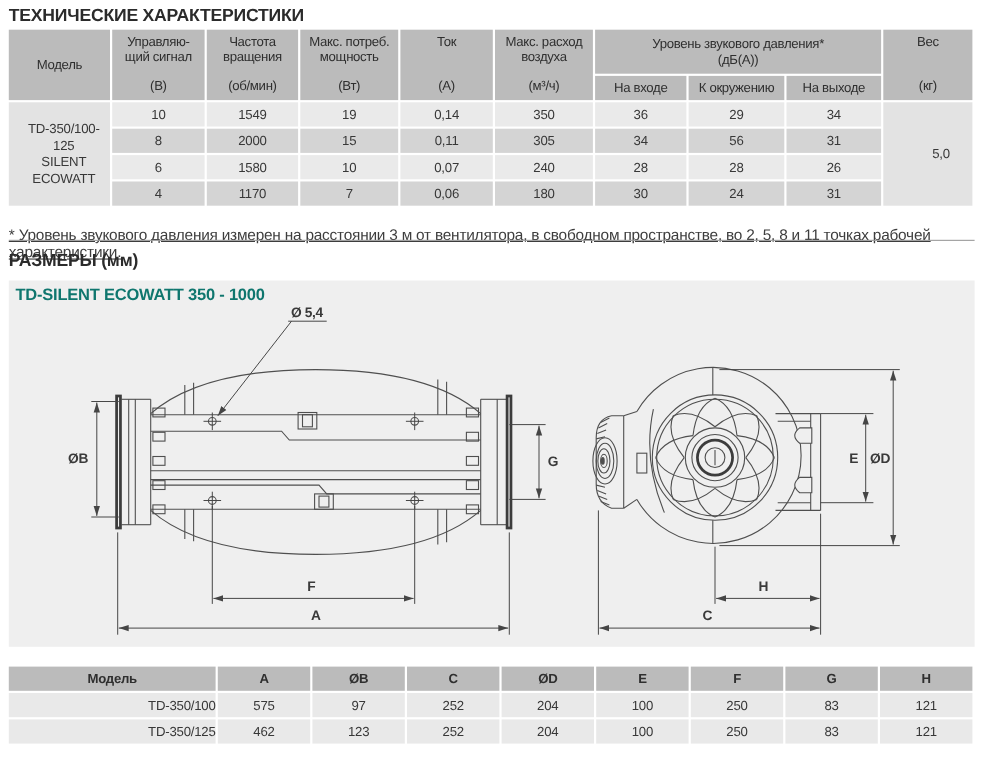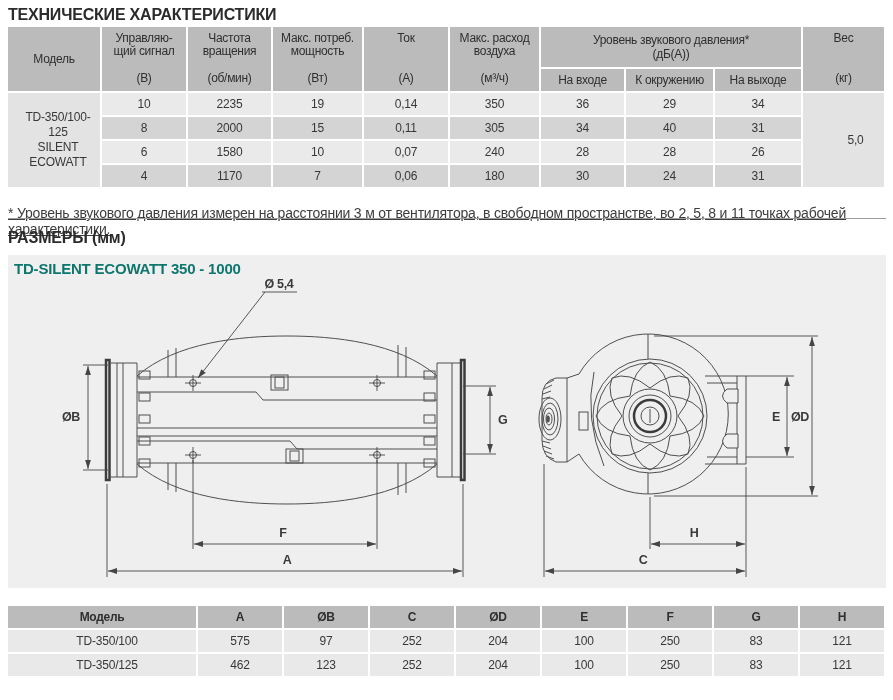--- a/index.html
+++ b/index.html
@@ -30,21 +30,21 @@
   #draw text{font-family:"Liberation Sans",sans-serif;font-size:12.5px;font-weight:bold;fill:#3a3a3a;letter-spacing:-0.3px;}
   .ln{stroke:#4f4f4f;fill:none;stroke-width:1;}
   .lnf{stroke:#4f4f4f;fill:#efefef;stroke-width:1;}
   .thick{stroke:#3c3c3c;stroke-width:2.5;}
   .dim{stroke:#454545;fill:none;stroke-width:0.9;}
   
   #dims{left:6px;top:604px;width:880px;}
   #dims th{background:#bbbbbb;font-size:12px;font-weight:bold;color:#2f2f2f;text-align:center;padding:0;letter-spacing:-0.3px;}
   #dims td{background:#e9e9e9;font-size:12px;text-align:center;padding:0;letter-spacing:-0.2px;}
   #dims tr{height:22px;}
-  #dims td.mcol{text-align:center;padding-left:10px;}
+  #dims td.mcol{text-align:right;padding-left:10px;}
 </style>
 </head>
 <body>
 
 <div class="abs" id="main-title">ТЕХНИЧЕСКИЕ ХАРАКТЕРИСТИКИ</div>
 
 <table class="abs" id="spec">
   <colgroup>
     <col style="width:92px">
       <col style="width:84px">
@@ -108,37 +108,37 @@
     <th>К окружению</th>
     <th>На выходе</th>
   </tr>
   <tr class="trd d1">
     <td rowspan="4" class="span-cell model-cell">
       <div>TD-350/100-125</div>
       <div>SILENT</div>
       <div>ECOWATT</div>
     </td>
     <td>10</td>
-    <td>2235</td>
+    <td>1549</td>
     <td>19</td>
     <td>0,14</td>
     <td>350</td>
     <td>36</td>
     <td>29</td>
     <td>34</td>
     <td rowspan="4" class="span-cell">5,0</td>
   </tr>
   <tr class="trd d2">
     <td>8</td>
     <td>2000</td>
     <td>15</td>
     <td>0,11</td>
     <td>305</td>
     <td>34</td>
-    <td>40</td>
+    <td>56</td>
     <td>31</td>
   </tr>
   <tr class="trd d1">
     <td>6</td>
     <td>1580</td>
     <td>10</td>
     <td>0,07</td>
     <td>240</td>
     <td>28</td>
     <td>28</td>

